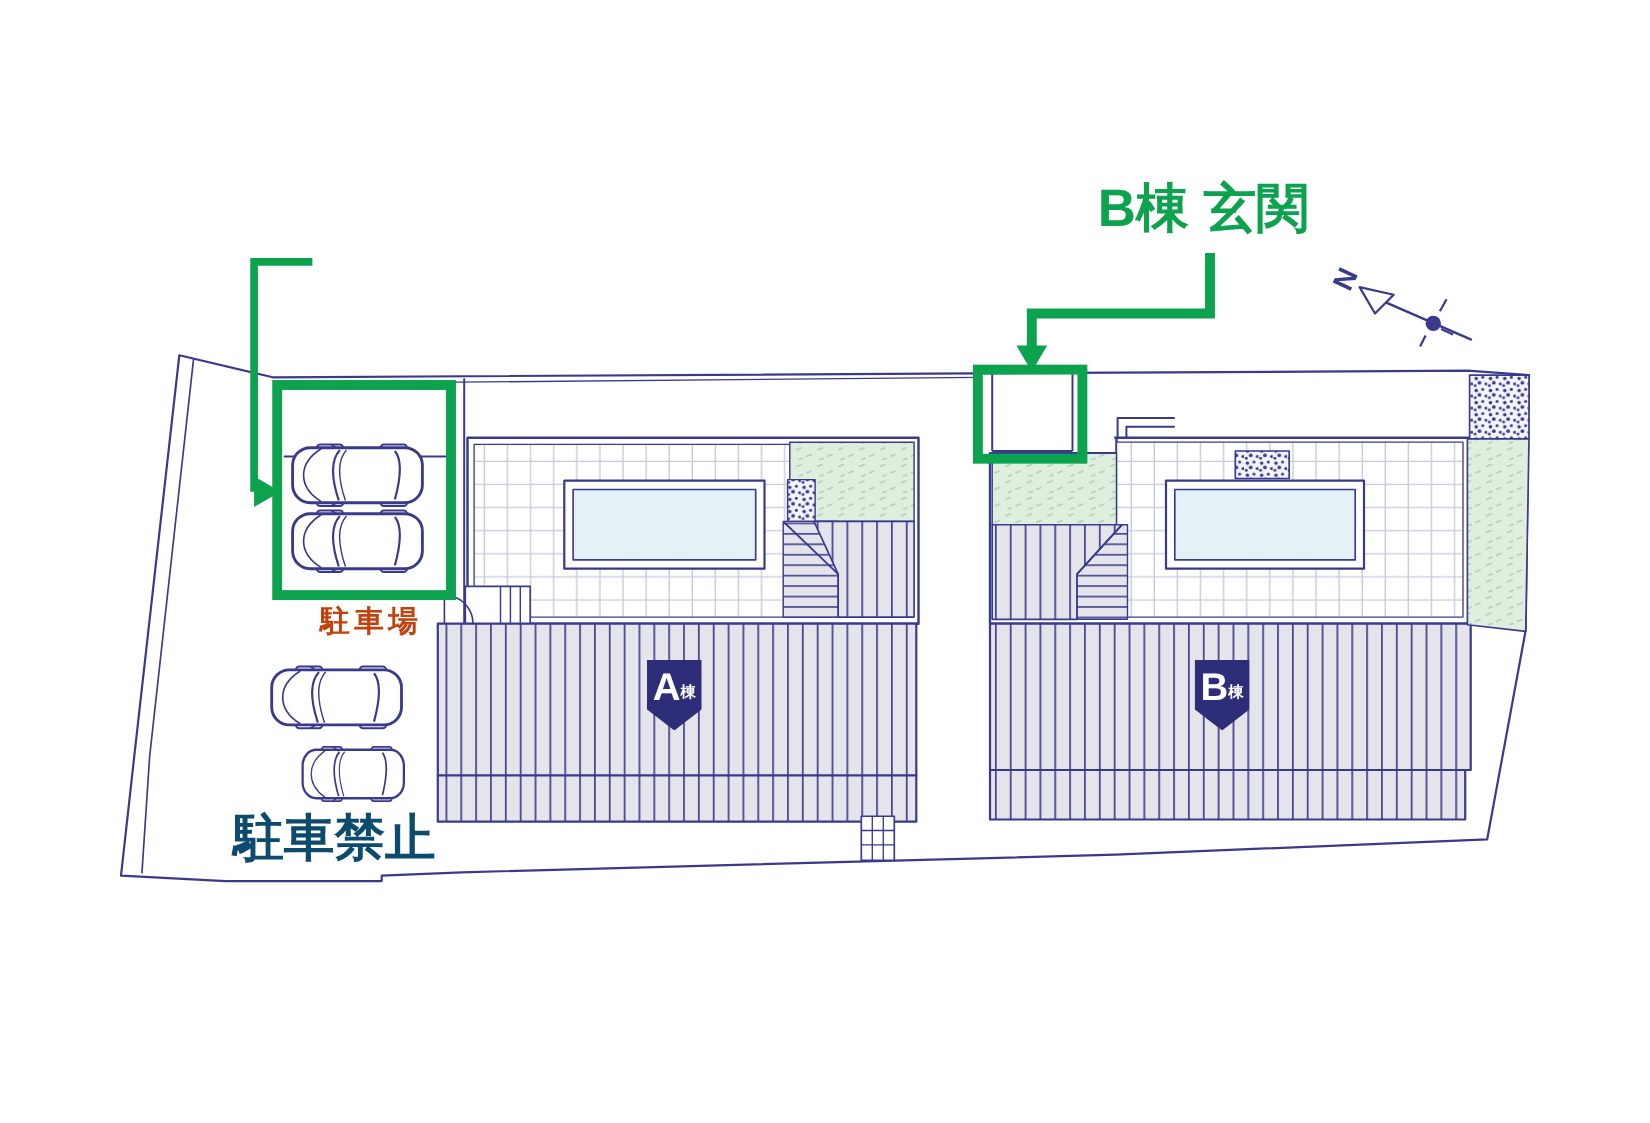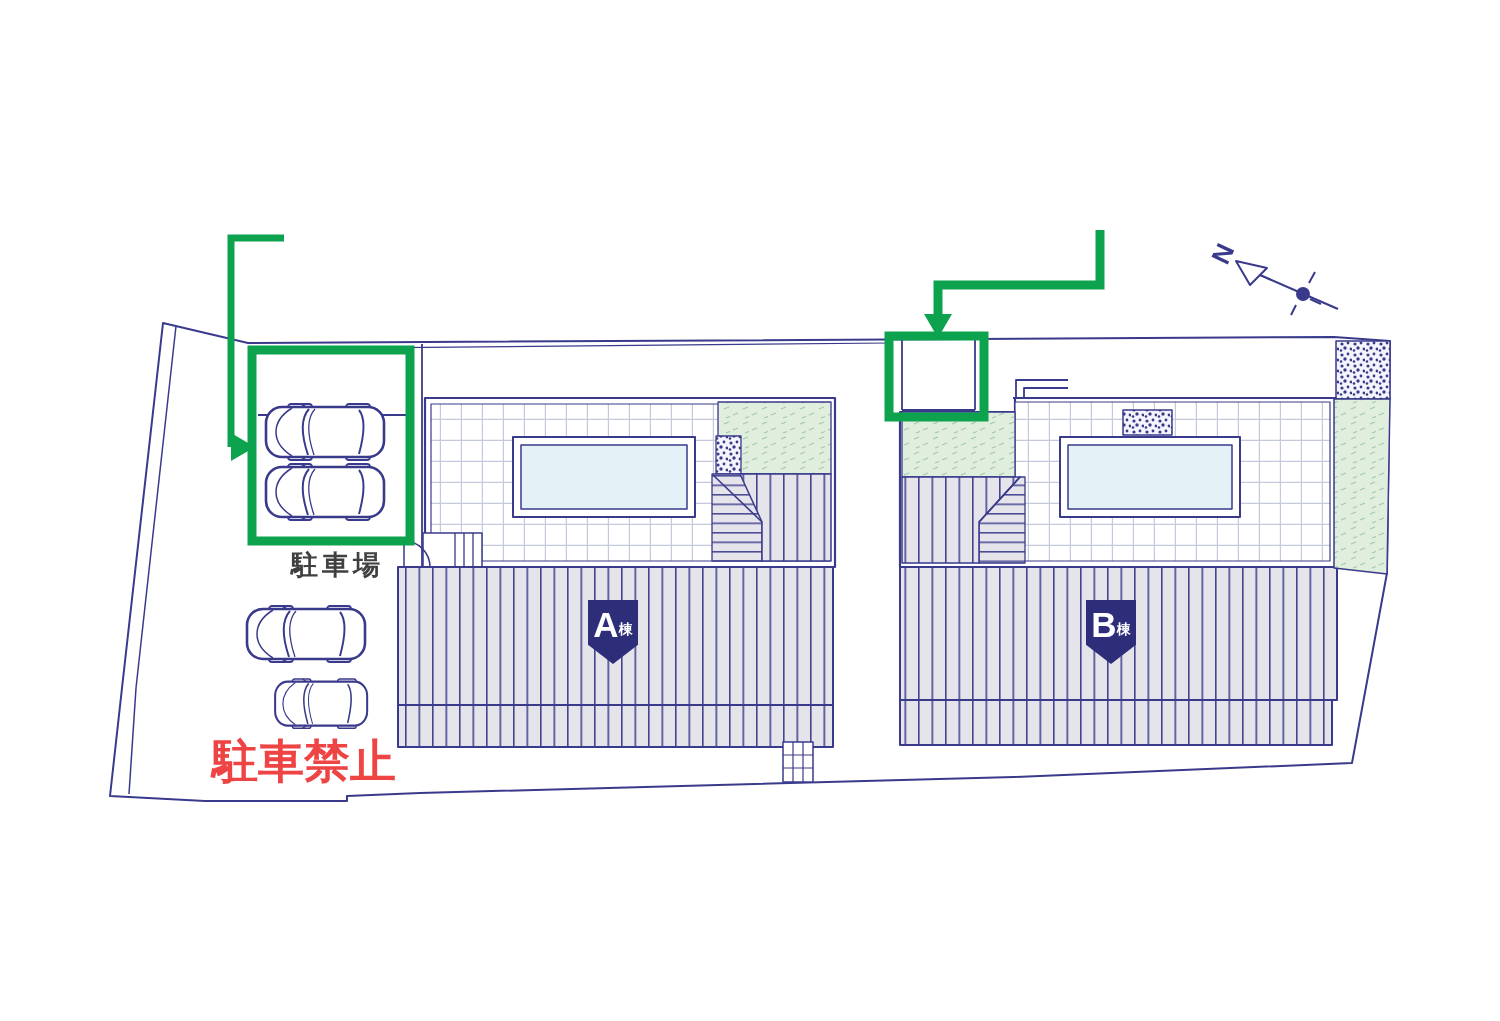--- a/index.html
+++ b/index.html
@@ -5,22 +5,22 @@
   html,body{margin:0;padding:0;}
   body{
     width:1500px;height:1021px;background:#ffffff;overflow:hidden;
     font-family:"Liberation Sans","DejaVu Sans",sans-serif;
     position:relative;
   }
   .stage{position:absolute;left:0;top:0;width:1500px;height:1021px;}
   .stage svg{position:absolute;left:0;top:0;}
   .lbl{position:absolute;font-weight:bold;white-space:nowrap;line-height:1.1;}
   .lbl.green{color:#0ca24e;font-size:48px;}
-  .lbl.red{color:#ef4444;font-size:46px;}
-  .lbl.navy{color:#404040;font-size:27px;letter-spacing:4px;padding-left:12px;}
+  .lbl.red{color:#0c4a6e;font-size:46px;}
+  .lbl.navy{color:#c2410c;font-size:27px;letter-spacing:4px;padding-left:12px;}
   .badge{
     position:absolute;width:50px;height:64px;background:#2d2d7a;color:#ffffff;
     clip-path:polygon(0 0,100% 0,100% 70%,50% 100%,0 70%);
     display:flex;justify-content:center;align-items:flex-start;padding-top:7px;
     box-sizing:border-box;
   }
   .badge .main{font-size:35px;font-weight:bold;line-height:1;}
   .badge .suffix{font-size:14px;font-weight:bold;margin-top:14px;}
 </style>
 </head>
@@ -161,20 +161,21 @@
         <polygon points="231,433 231,461 255,447" fill="#0ca24e" stroke="none"></polygon>
       </g>
       <rect x="889" y="336" width="95" height="81" stroke-width="9"></rect>
       <g>
         <path d="M1100,230 V285 H938 V316" stroke-width="9"></path>
         <polygon points="924,314 952,314 938,338" fill="#0ca24e" stroke="none"></polygon>
       </g>
     </g>
   </svg>
 
+  <div class="lbl green" style="left:998px;top:164px">B棟 玄関</div>
   <div class="lbl red" style="left:212px;top:736px">駐車禁止</div>
   <div class="lbl navy" style="left:279px;top:551px">駐車場</div>
 
   <div class="badge" style="left:588px;top:600px">
     <span class="main">A</span>
       <span class="suffix">棟</span>
   </div>
   <div class="badge" style="left:1086px;top:600px">
     <span class="main">B</span>
       <span class="suffix">棟</span>

